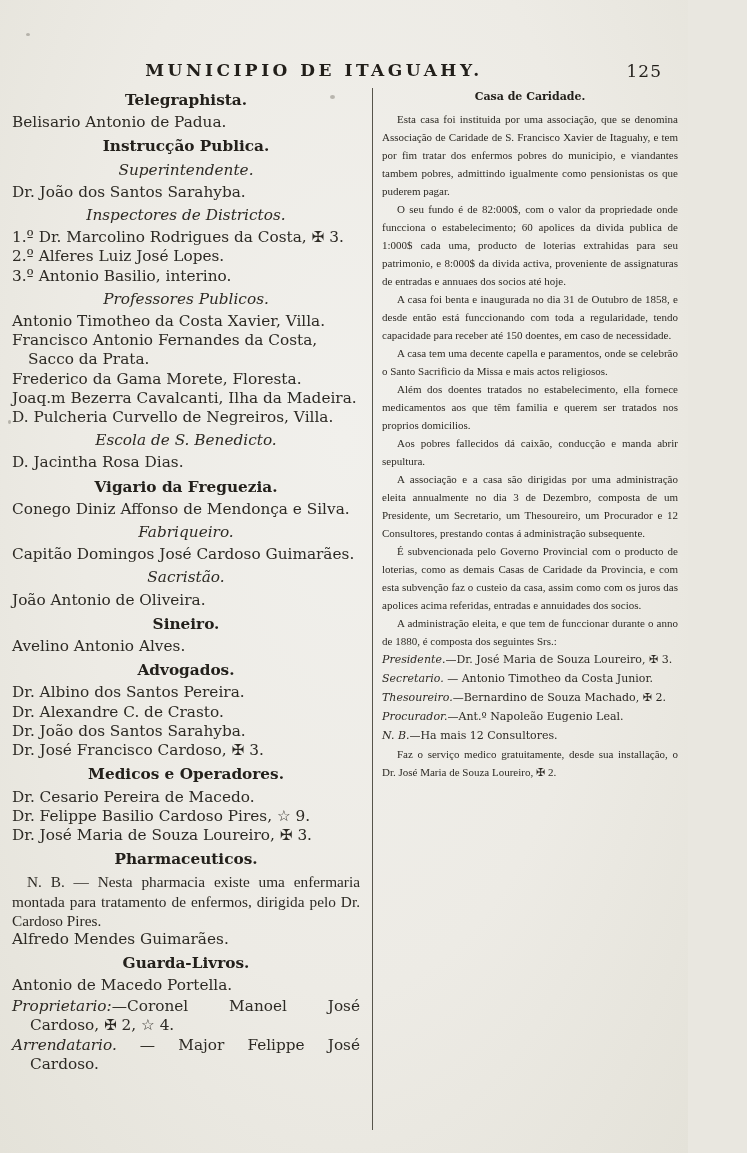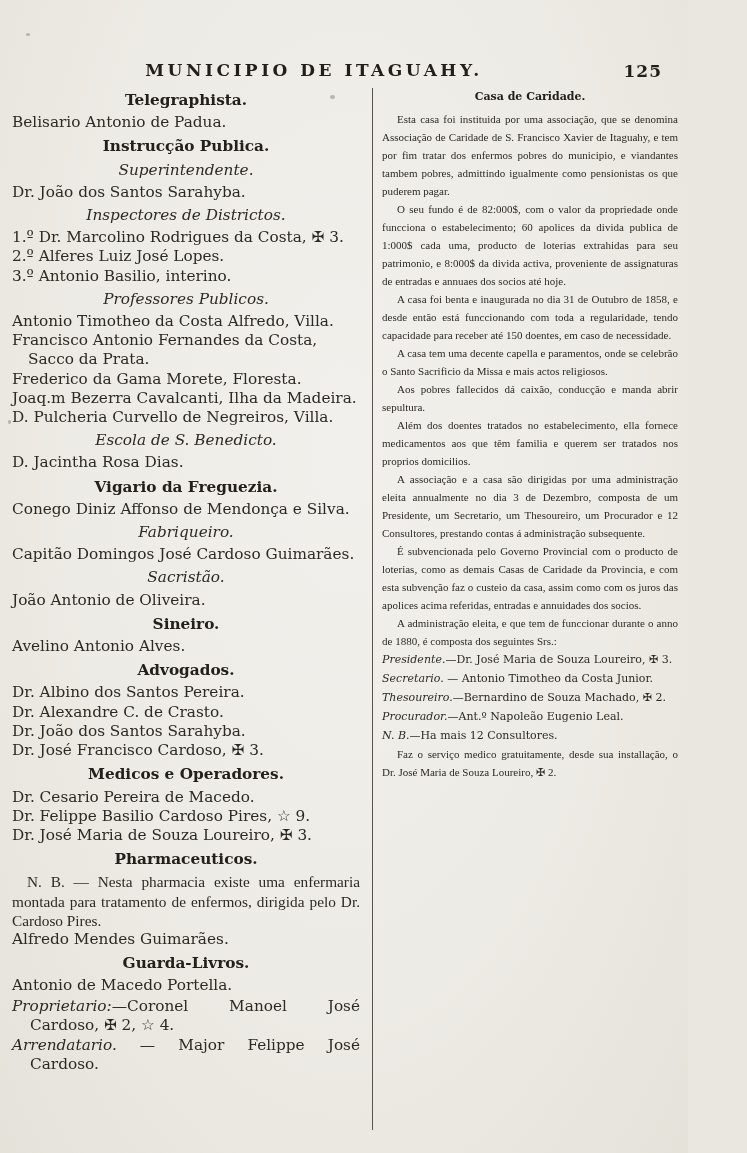--- a/index.html
+++ b/index.html
@@ -13,21 +13,21 @@
     position:relative;width:688px;height:1153px;overflow:hidden;
     background:radial-gradient(ellipse at 50% 38%, #f1f0ec 0%, #edebe5 55%, #e4e2d9 100%);
   }
   .speck{position:absolute;background:#8a877e;border-radius:50%;opacity:.55;}
   .header{position:relative;margin-top:60px;height:26px;}
   .running-title{
     position:absolute;left:0;right:60px;text-align:center;
     font-weight:bold;font-size:17px;letter-spacing:3.5px;color:#221f1a;
   }
   .page-number{
-    position:absolute;right:26px;top:1px;font-weight:bold;font-size:17px;
+    position:absolute;right:26px;top:1px;font-weight:normal;font-size:17px;
     letter-spacing:1px;color:#221f1a;
   }
   .divider{position:absolute;left:372px;top:88px;width:1px;height:1042px;background:#57544b;}
   .columns{display:flex;padding-left:12px;padding-right:6px;}
   .col{box-sizing:border-box;}
   .col-left{width:358px;padding-right:10px;font-size:15.3px;line-height:19.2px;}
   .col-right{flex:1;padding-left:12px;padding-right:4px;font-size:11px;line-height:18px;}
   .block{margin:0;}
   .h-bold{text-align:center;font-weight:bold;margin:5px 0 3px;color:#23201b;}
   .h-italic{text-align:center;font-style:italic;margin:4px 0 3px;}
@@ -58,21 +58,21 @@
         <div class="block h-bold">Telegraphista.</div>
         <div class="block name">Belisario Antonio de Padua.</div>
         <div class="block h-bold">Instrucção Publica.</div>
         <div class="block h-italic">Superintendente.</div>
         <div class="block name">Dr. João dos Santos Sarahyba.</div>
         <div class="block h-italic">Inspectores de Districtos.</div>
         <div class="block name">1.º Dr. Marcolino Rodrigues da Costa, ✠ 3.</div>
         <div class="block name">2.º Alferes Luiz José Lopes.</div>
         <div class="block name">3.º Antonio Basilio, interino.</div>
         <div class="block h-italic">Professores Publicos.</div>
-        <div class="block name">Antonio Timotheo da Costa Alfredo, Villa.</div>
+        <div class="block name">Antonio Timotheo da Costa Xavier, Villa.</div>
         <div class="block name">Francisco Antonio Fernandes da Costa, Sacco da Prata.</div>
         <div class="block name">Frederico da Gama Morete, Floresta.</div>
         <div class="block name">Joaq.m Bezerra Cavalcanti, Ilha da Madeira.</div>
         <div class="block name">D. Pulcheria Curvello de Negreiros, Villa.</div>
         <div class="block h-italic">Escola de S. Benedicto.</div>
         <div class="block name">D. Jacintha Rosa Dias.</div>
         <div class="block h-bold">Vigario da Freguezia.</div>
         <div class="block name">Conego Diniz Affonso de Mendonça e Silva.</div>
         <div class="block h-italic">Fabriqueiro.</div>
         <div class="block name">Capitão Domingos José Cardoso Guimarães.</div>
@@ -96,22 +96,22 @@
         <div class="block name">Antonio de Macedo Portella.</div>
         <div class="block lead"><em class="lead-label">Proprietario:</em>—Coronel Manoel José Cardoso, ✠ 2, ☆ 4.</div>
         <div class="block lead"><em class="lead-label">Arrendatario.</em> — Major Felippe José Cardoso.</div>
       </div>
     <div class="col col-right">
         <div class="block h-bold">Casa de Caridade.</div>
         <div class="block para">Esta casa foi instituida por uma associação, que se denomina Associação de Caridade de S. Francisco Xavier de Itaguahy, e tem por fim tratar dos enfermos pobres do municipio, e viandantes tambem pobres, admittindo igualmente como pensionistas os que puderem pagar.</div>
         <div class="block para">O seu fundo é de 82:000$, com o valor da propriedade onde funcciona o estabelecimento; 60 apolices da divida publica de 1:000$ cada uma, producto de loterias extrahidas para seu patrimonio, e 8:000$ da divida activa, proveniente de assignaturas de entradas e annuaes dos socios até hoje.</div>
         <div class="block para">A casa foi benta e inaugurada no dia 31 de Outubro de 1858, e desde então está funccionando com toda a regularidade, tendo capacidade para receber até 150 doentes, em caso de necessidade.</div>
         <div class="block para">A casa tem uma decente capella e paramentos, onde se celebrão o Santo Sacrificio da Missa e mais actos religiosos.</div>
+        <div class="block para">Além dos doentes tratados no estabelecimento, ella fornece medicamentos aos que têm familia e querem ser tratados nos proprios domicilios.</div>
         <div class="block para">Aos pobres fallecidos dá caixão, conducção e manda abrir sepultura.</div>
-        <div class="block para">Além dos doentes tratados no estabelecimento, ella fornece medicamentos aos que têm familia e querem ser tratados nos proprios domicilios.</div>
         <div class="block para">A associação e a casa são dirigidas por uma administração eleita annualmente no dia 3 de Dezembro, composta de um Presidente, um Secretario, um Thesoureiro, um Procurador e 12 Consultores, prestando contas á administração subsequente.</div>
         <div class="block para">É subvencionada pelo Governo Provincial com o producto de loterias, como as demais Casas de Caridade da Provincia, e com esta subvenção faz o custeio da casa, assim como com os juros das apolices acima referidas, entradas e annuidades dos socios.</div>
         <div class="block para">A administração eleita, e que tem de funccionar durante o anno de 1880, é composta dos seguintes Srs.:</div>
         <div class="block lead"><em class="lead-label">Presidente.</em>—Dr. José Maria de Souza Loureiro, ✠ 3.</div>
         <div class="block lead"><em class="lead-label">Secretario.</em> — Antonio Timotheo da Costa Junior.</div>
         <div class="block lead"><em class="lead-label">Thesoureiro.</em>—Bernardino de Souza Machado, ✠ 2.</div>
         <div class="block lead"><em class="lead-label">Procurador.</em>—Ant.º Napoleão Eugenio Leal.</div>
         <div class="block lead"><em class="lead-label">N. B.</em>—Ha mais 12 Consultores.</div>
         <div class="block para">Faz o serviço medico gratuitamente, desde sua installação, o Dr. José Maria de Souza Loureiro, ✠ 2.</div>
       </div>

